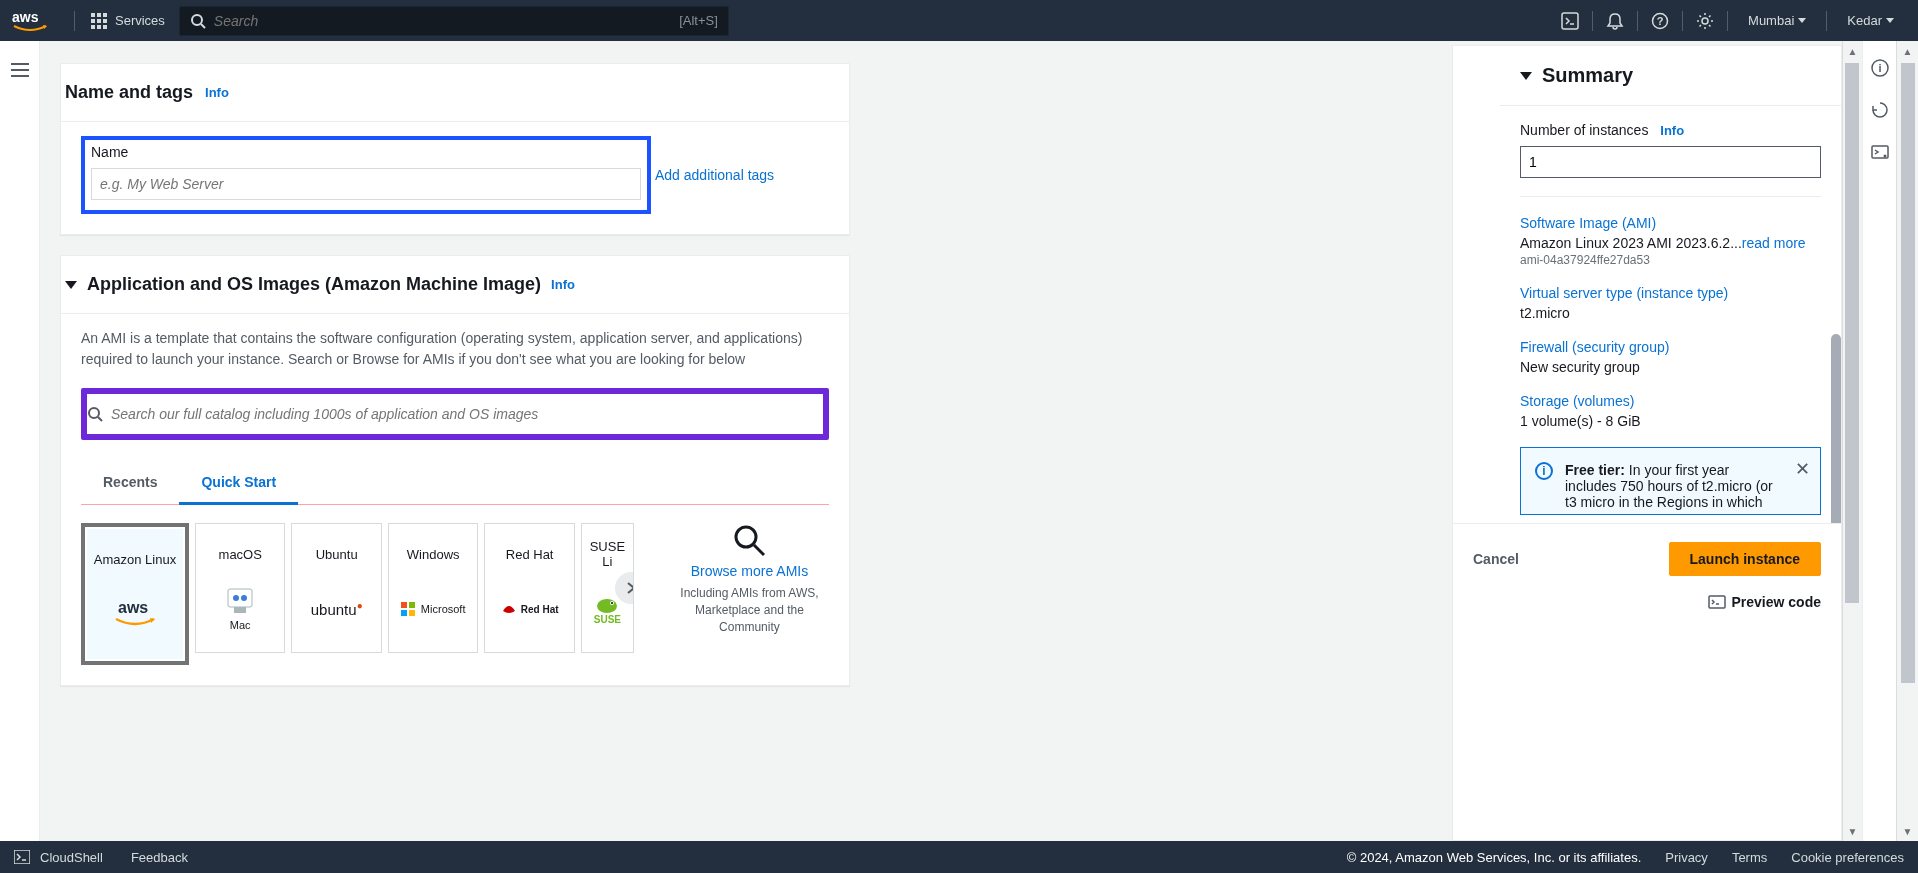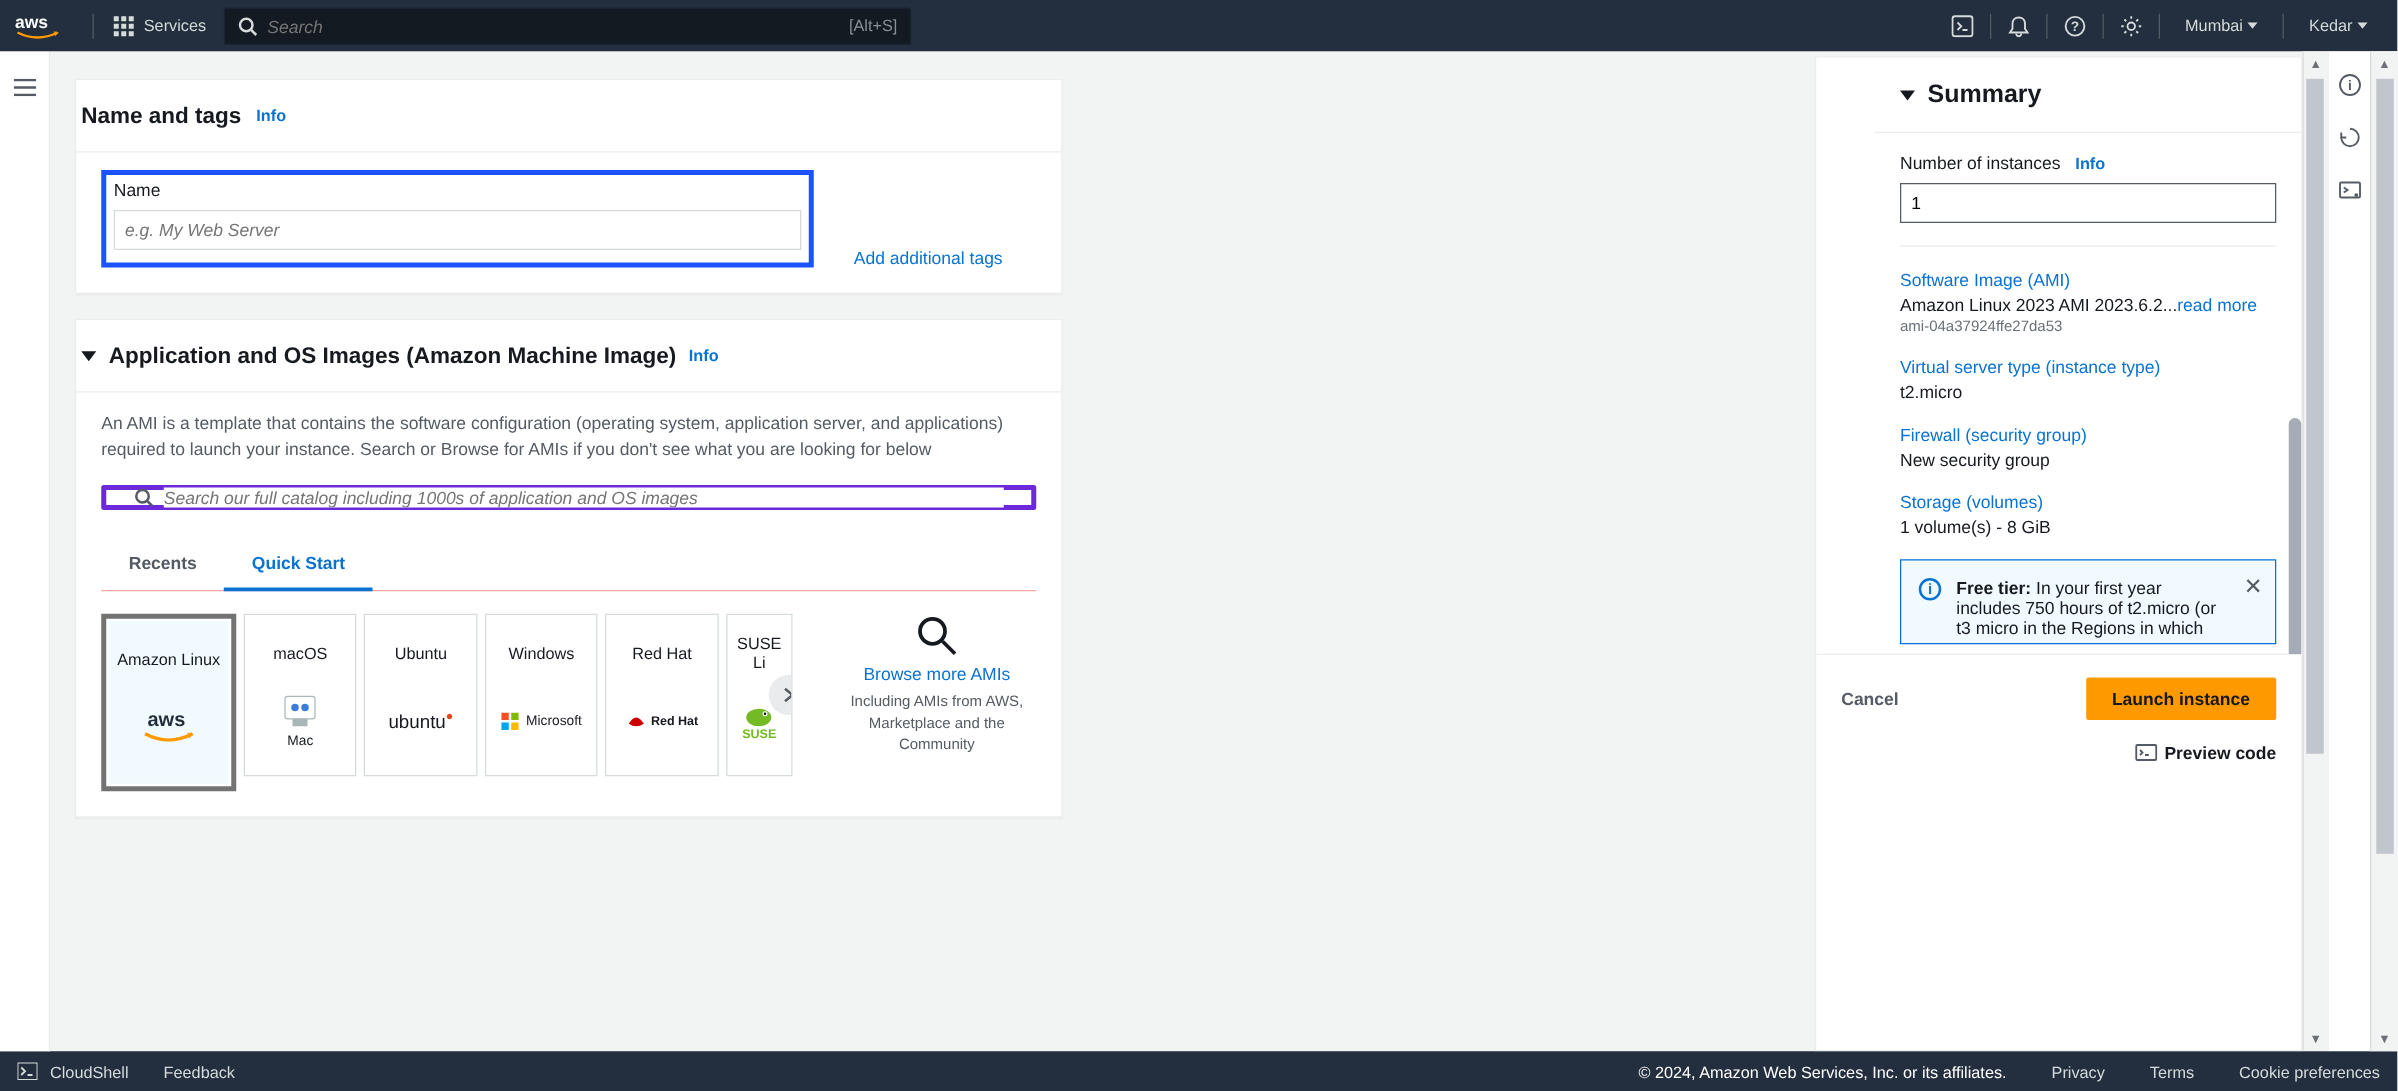--- a/index.html
+++ b/index.html
@@ -32,28 +32,28 @@
 .card { background:#fff; border:1px solid #eaeded; box-shadow:0 1px 1px rgba(0,0,0,.05); margin-bottom:20px;}
 .card-header { padding:18px 4px; display:flex; align-items:center; gap:12px;}
 .card-header h2 { font-size:18px; font-weight:700; color:#16191f; }
 .info-link { color:#0972d3; font-size:13px; font-weight:700; cursor:pointer;}
 .card-body { padding: 14px 20px 20px; border-top:1px solid #eaeded;}
 
 
 .name-box { border:4px solid #1a53ff; padding:4px 6px 10px; display:inline-block; width:570px;}
 .name-box label { font-size:14px; color:#16191f;}
 .name-input { width:100%; margin-top:8px; height:32px; border:1px solid #d5dbdb; padding:0 8px; font-style:italic; color:#879196; font-size:14px; outline:none;}
-.name-row { display:flex; align-items:flex-end; gap:32px;}
+.name-row { display:flex; align-items:center; gap:4px;}
 .link { color:#0972d3; font-size:14px; cursor:pointer;}
 
 
 .section-collapser { display:flex; align-items:center; gap:10px;}
 .triangle-down { width:0;height:0;border-left:6px solid transparent;border-right:6px solid transparent;border-top:8px solid #16191f;}
 .ami-desc { color:#545b64; font-size:14px; line-height:1.5; margin-bottom:18px;}
-.ami-search { position:relative; height:20px; border:4px solid #6d28d9; display:flex; align-items:center; padding:0 22px; border-radius:2px;}
+.ami-search { position:relative; height:52px; border:6px solid #6d28d9; display:flex; align-items:center; padding:0 0; border-radius:2px;}
 .ami-search input { flex:1; border:none; outline:none; font-style:italic; color:#879196; font-size:14px; margin-left:8px;}
 
 .tabs { display:flex; border-bottom:1px solid #fca5a5; margin-top:22px;}
 .tab { padding:12px 22px; font-size:14px; font-weight:700; color:#545b64; cursor:pointer; }
 .tab.active { color:#0972d3; border-bottom:3px solid #0972d3; margin-bottom:-1px;}
 
 .os-row { display:flex; gap:6px; margin-top:18px; align-items:stretch; position:relative;}
 .os-tile-wrap { border:1px solid #d5dbdb; width:96px; height:130px; display:flex; flex-direction:column; align-items:center; justify-content:flex-start; padding:10px 4px; font-size:13px; text-align:center; cursor:pointer; background:#fff;}
 .os-tile-wrap.selected { border:none; background:#f1faff;}
 .os-tile-wrap .os-name { min-height:40px; display:flex; align-items:center; justify-content:center;}
@@ -92,21 +92,21 @@
 .outer-scroll { width:22px; background:#f2f3f3; border-left:1px solid #dcdcdc; position:relative;}
 .outer-scroll .up-arr, .outer-scroll .down-arr { position:absolute; left:0; width:100%; height:20px; display:flex; align-items:center; justify-content:center; color:#6b7177; font-size:10px;}
 .outer-scroll .up-arr { top:0;}
 .outer-scroll .down-arr { bottom:0;}
 .outer-scroll .thumb { position:absolute; right:3px; top:22px; width:14px; height:620px; background:#c1c6cc; }
 .outer-scroll .thumb2 { position:absolute; right:3px; top:22px; width:14px; height:540px; background:#c1c6cc; }
 
 
 .footer { height:32px; background:#232f3e; color:#fff; display:flex; align-items:center; padding:0 14px; font-size:13px;}
 .footer .left { display:flex; align-items:center; gap:10px;}
-.footer .right { margin-left:auto; display:flex; align-items:center; gap:36px;}
+.footer .right { margin-left:auto; display:flex; align-items:center; gap:24px;}
 .footer-link { color:#d5dbdb; cursor:pointer;}
 
 svg { display:block; }
 </style>
 </head>
 <body>
 
 <div class="top-nav">
   <div class="aws-logo">
     <svg width="36" height="22" viewBox="0 0 36 22">

